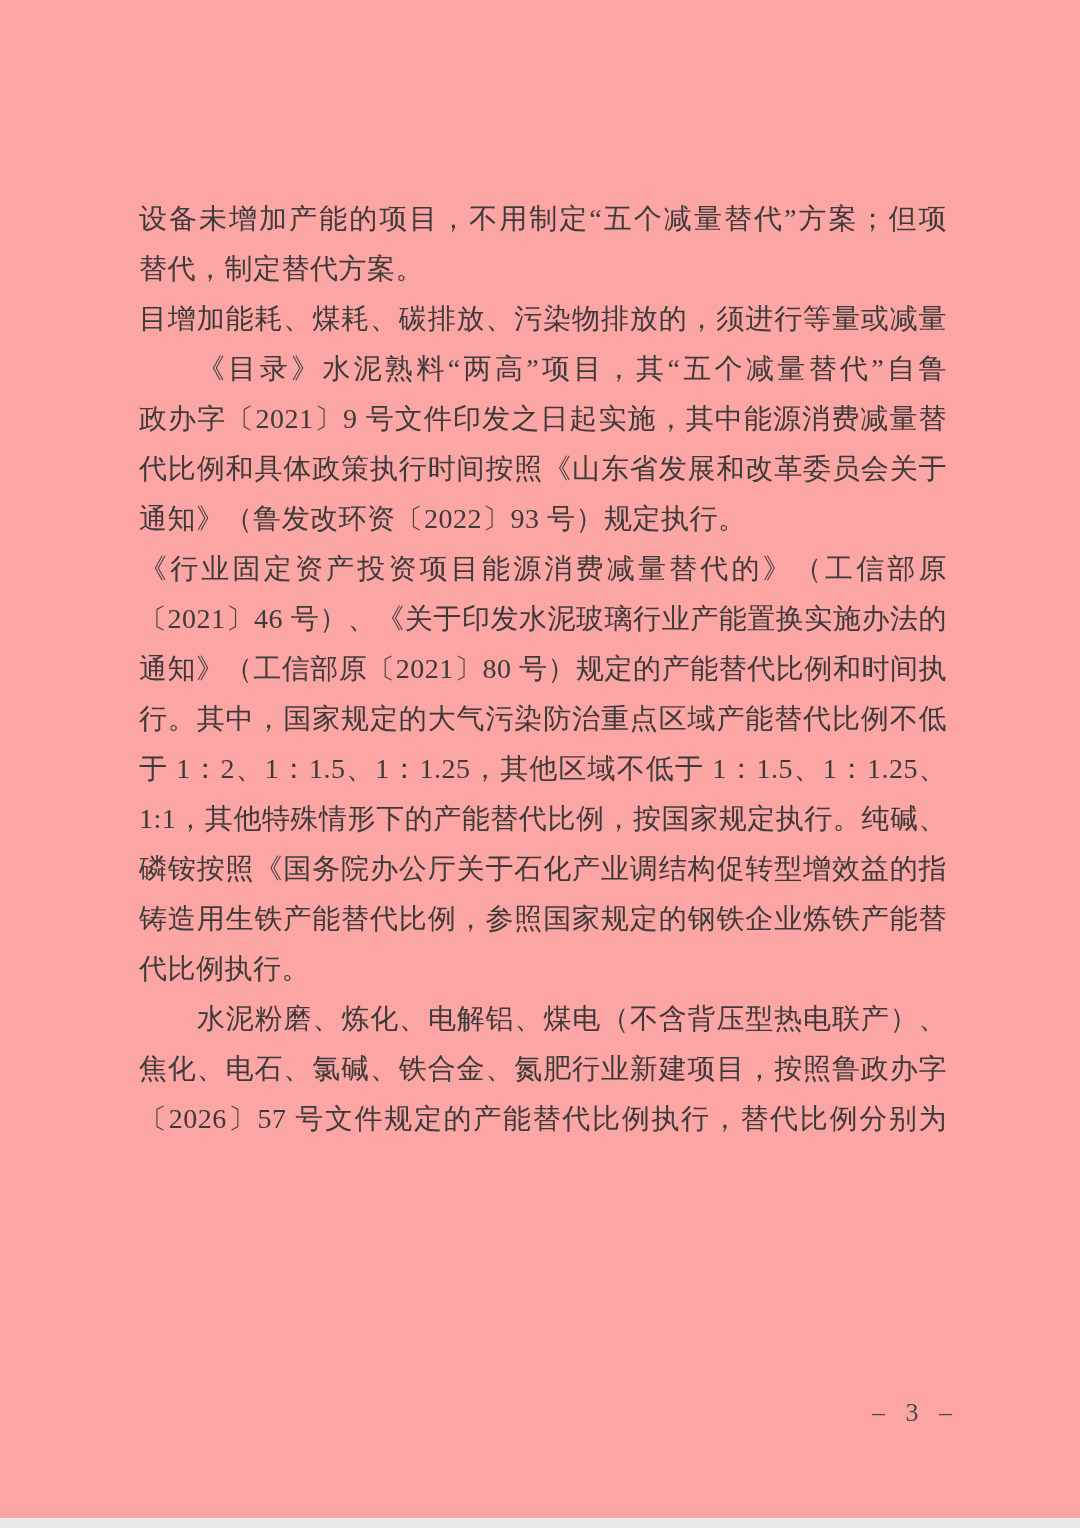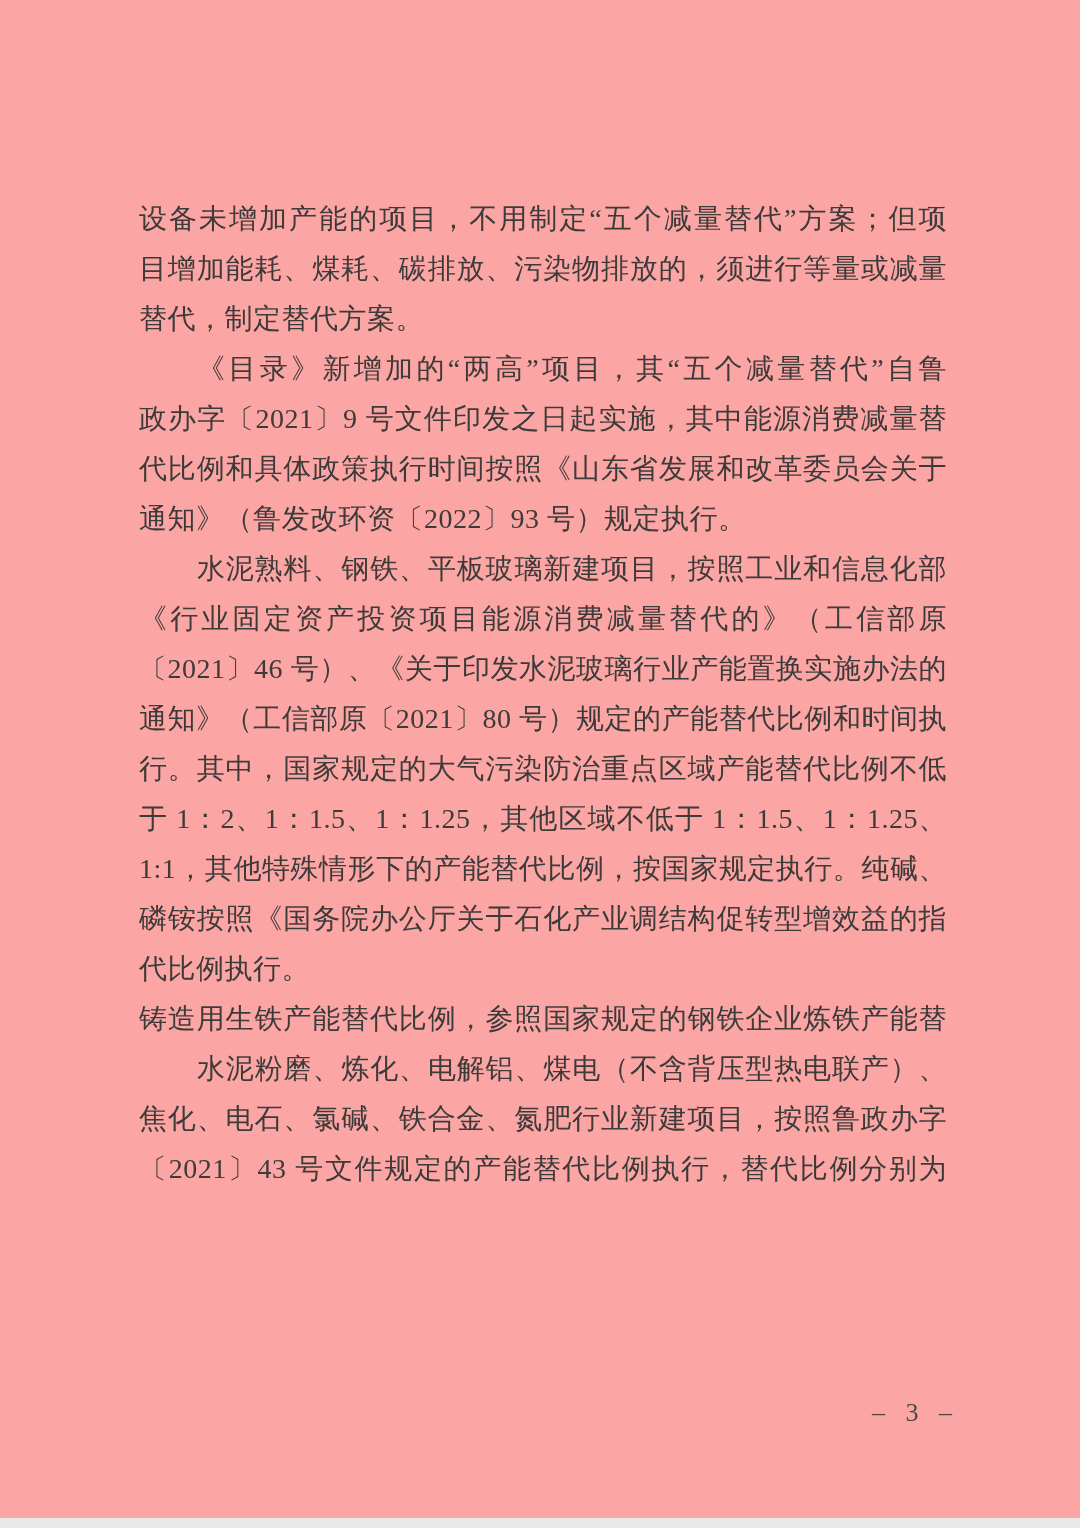--- a/index.html
+++ b/index.html
@@ -47,34 +47,33 @@
     letter-spacing: 7px;
     white-space: nowrap;
   }
 </style>
 </head>
 <body>
 
 <div class="page">
   <div class="textblock">
     <div class="line">设备未增加产能的项目，不用制定“五个减量替代”方案；但项</div>
+    <div class="line end">替代，制定替代方案。</div>
     <div class="line">目增加能耗、煤耗、碳排放、污染物排放的，须进行等量或减量</div>
-    <div class="line end">替代，制定替代方案。</div>
-    <div class="line indent">《目录》新增加的“两高”项目，其“五个减量替代”自鲁</div>
+    <div class="line indent">《目录》水泥熟料“两高”项目，其“五个减量替代”自鲁</div>
     <div class="line">政办字〔2021〕9 号文件印发之日起实施，其中能源消费减量替</div>
     <div class="line">代比例和具体政策执行时间按照《山东省发展和改革委员会关于</div>
     <div class="line end">通知》（鲁发改环资〔2022〕93 号）规定执行。</div>
-    <div class="line indent">水泥熟料、钢铁、平板玻璃新建项目，按照工业和信息化部</div>
     <div class="line">《行业固定资产投资项目能源消费减量替代的》（工信部原</div>
     <div class="line">〔2021〕46 号）、《关于印发水泥玻璃行业产能置换实施办法的</div>
     <div class="line">通知》（工信部原〔2021〕80 号）规定的产能替代比例和时间执</div>
     <div class="line">行。其中，国家规定的大气污染防治重点区域产能替代比例不低</div>
     <div class="line">于 1：2、1：1.5、1：1.25，其他区域不低于 1：1.5、1：1.25、</div>
     <div class="line">1:1，其他特殊情形下的产能替代比例，按国家规定执行。纯碱、</div>
     <div class="line">磷铵按照《国务院办公厅关于石化产业调结构促转型增效益的指</div>
+    <div class="line">铸造用生铁产能替代比例，参照国家规定的钢铁企业炼铁产能替</div>
     <div class="line end">代比例执行。</div>
-    <div class="line">铸造用生铁产能替代比例，参照国家规定的钢铁企业炼铁产能替</div>
     <div class="line indent">水泥粉磨、炼化、电解铝、煤电（不含背压型热电联产）、</div>
     <div class="line">焦化、电石、氯碱、铁合金、氮肥行业新建项目，按照鲁政办字</div>
-    <div class="line">〔2021〕43 号文件规定的产能替代比例执行，替代比例分别为</div>
+    <div class="line">〔2026〕57 号文件规定的产能替代比例执行，替代比例分别为</div>
   </div>
   <div class="pageno">– 3 –</div>
 </div>
 
 </body></html>

